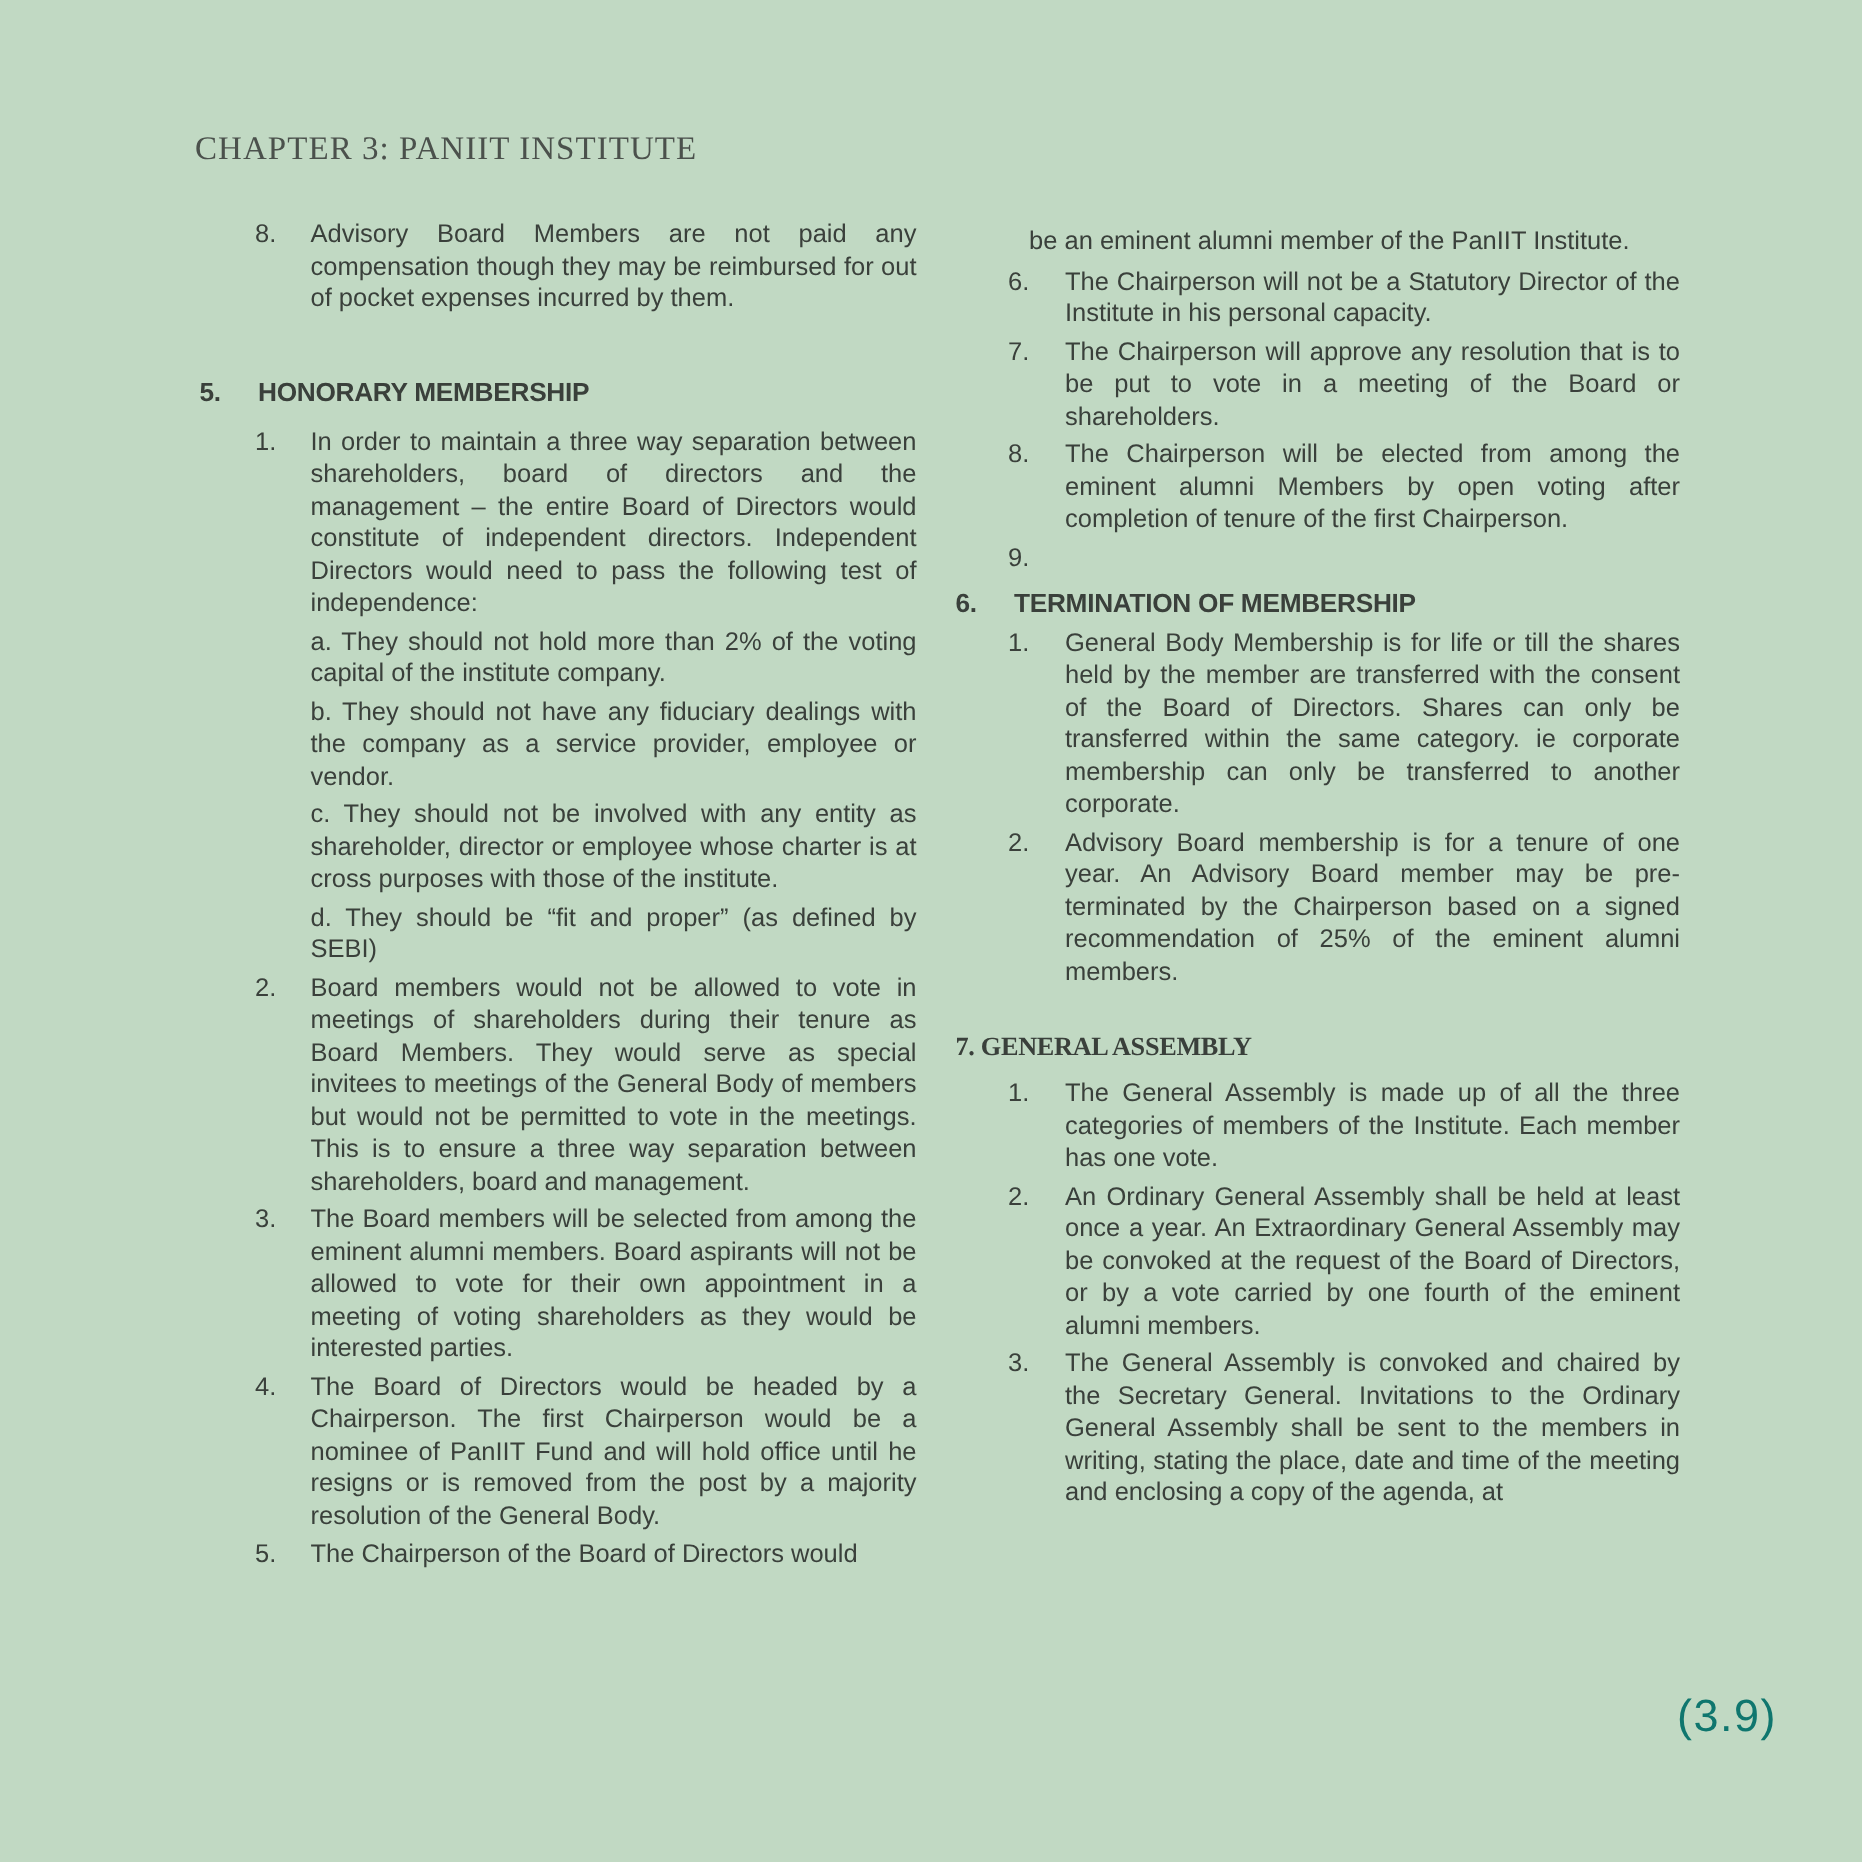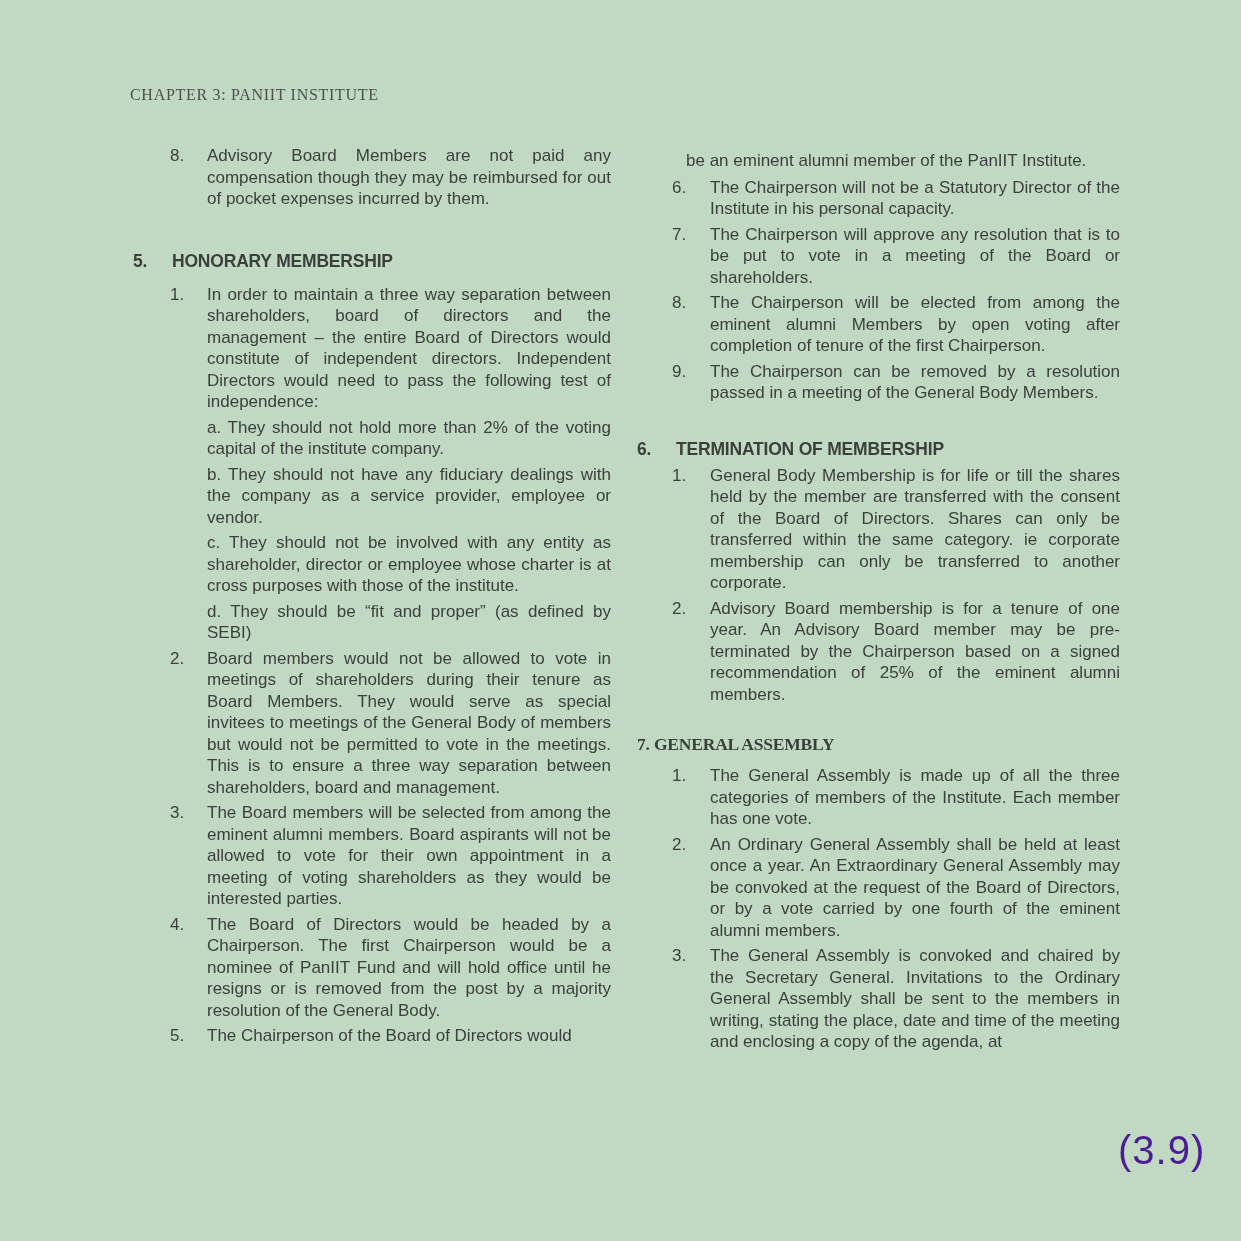--- a/index.html
+++ b/index.html
@@ -7,21 +7,21 @@
     position:relative;
     width:1241px; height:1241px;
     background:#c1d9c3;
     font-family:"Liberation Sans", sans-serif;
     color:#3a403b;
     overflow:hidden;
   }
   .header {
     position:absolute; left:130px; top:86px;
     font-family:"Liberation Serif", serif;
-    font-size:16px; letter-spacing:0.7px;
+    font-size:22px; letter-spacing:0.7px;
     color:#4b514c;
   }
   .col { position:absolute; top:140px; }
   .col-left  { left:133px; width:478px; }
   .col-right { left:637px; width:483px; top:144px; }
 
   .para, .litext, .sub {
     font-size:17px; line-height:21.5px;
     text-align:justify; margin:0;
   }
@@ -46,21 +46,21 @@
   .sec-title { display:block; margin-left:39px; }
   .sec-inline { display:block; }
 
   .gap-lg { margin-top:40px; margin-bottom:12px; }
   .gap-md { margin-top:34px; margin-bottom:5px; }
   .gap-sm { margin-top:28px; margin-bottom:10px;font-family:Liberation Serif, serif; }
   .after-cont { margin-top:5px; }
 
   .pagenum {
     position:absolute; left:1118px; top:1128px;
-    font-size:40px; color:#4c1d95; letter-spacing:1px;text-align:center;
+    font-size:30px; color:#0f766e; letter-spacing:1px;text-align:center;
   }
 </style>
 </head>
 <body>
 
 <div class="page">
 
   <div class="header">CHAPTER 3: PANIIT INSTITUTE</div>
 
   <div class="col col-left">
@@ -121,21 +121,20 @@
       <p class="litext">The Chairperson will approve any resolution that is to be put to vote in a meeting of the Board or shareholders.</p>
     </div>
 
     <div class="li">
       <span class="num">8.</span>
       <p class="litext">The Chairperson will be elected from among the eminent alumni Members by open voting after completion of tenure of the first Chairperson.</p>
     </div>
 
     <div class="li">
       <span class="num">9.</span>
-      <p class="litext">The Chairperson can be removed by a resolution passed in a meeting of the General Body Members.</p>
     </div>
 
 
     <div class="section gap-md">
       <span class="sec-num">6.</span>
       <span class="sec-title">TERMINATION OF MEMBERSHIP</span>
     </div>
 
     <div class="li">
       <span class="num">1.</span>

